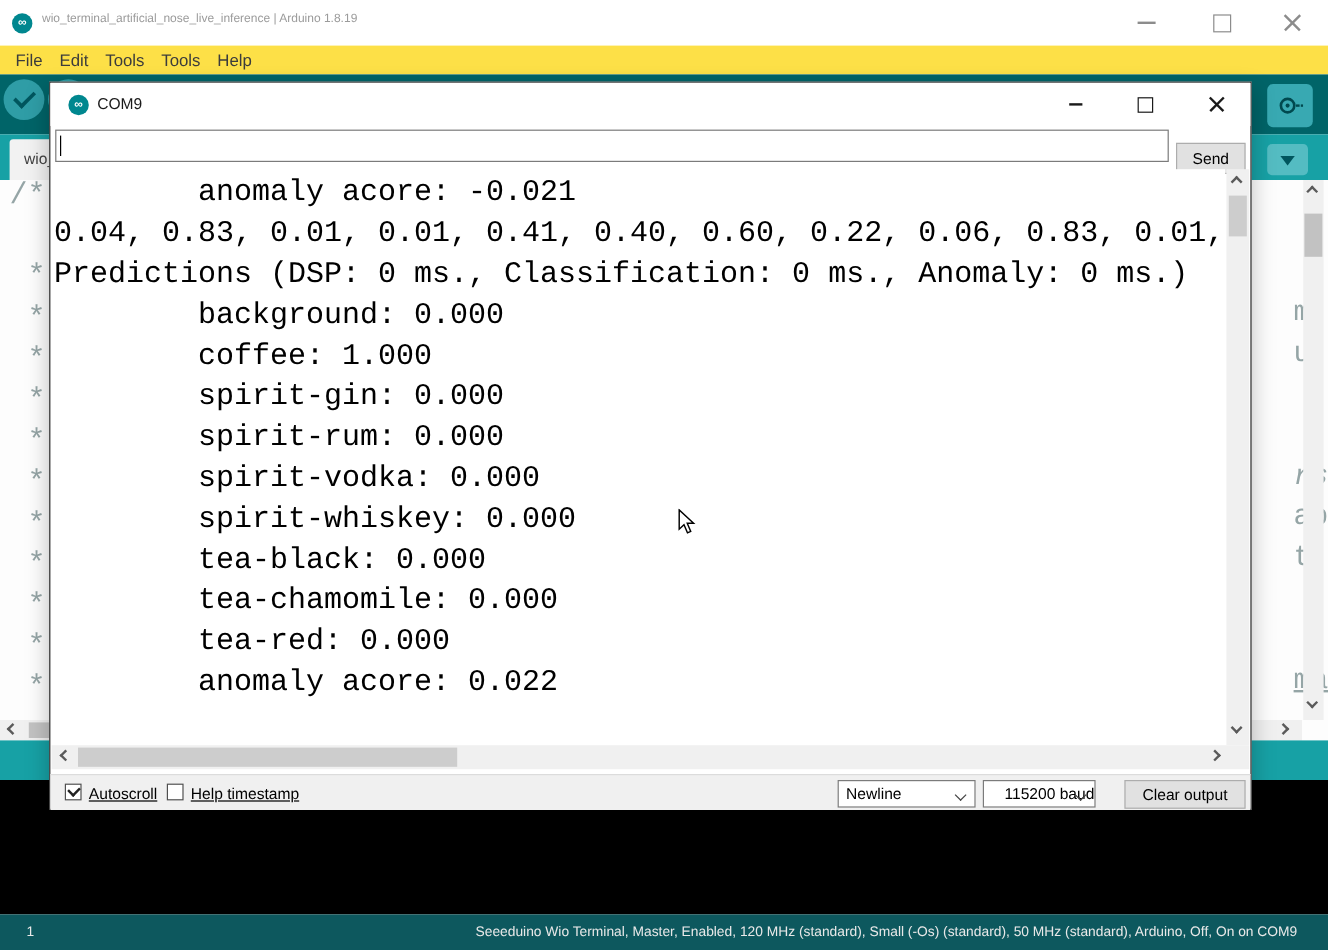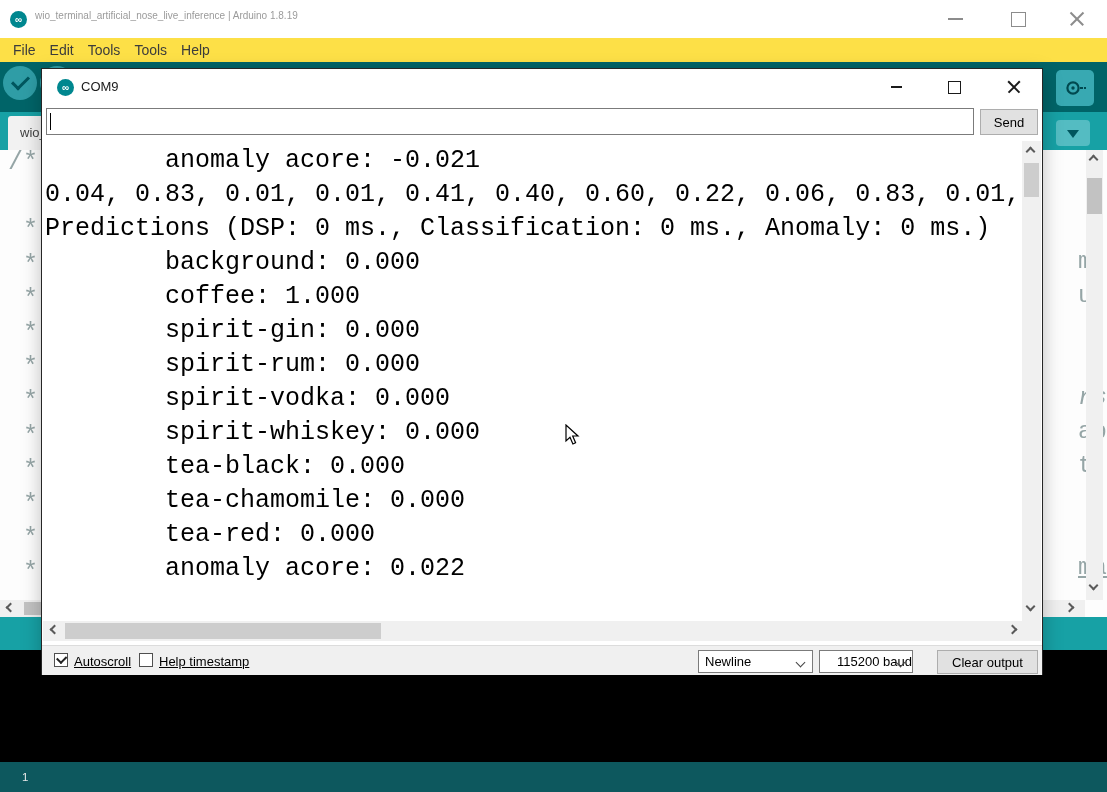--- a/index.html
+++ b/index.html
@@ -60,21 +60,21 @@
     color:#fff;font-size:10px;line-height:17px;text-align:center;font-weight:bold;}
   .sm-title{left:39px;top:10px;font-size:13px;color:#1a1a1a;}
   .sm-btn{width:44px;height:34px;top:1px;display:flex;align-items:center;justify-content:center;}
   .b-min{width:11px;height:1.6px;background:#1a1a1a;}
   .b-max{width:11px;height:11px;border:1.4px solid #1a1a1a;}
   .b-close{position:relative;width:14px;height:14px;}
   .b-close:before,.b-close:after{content:"";position:absolute;left:-1px;top:6px;width:16px;height:1.5px;background:#1a1a1a;}
   .b-close:before{transform:rotate(45deg);} .b-close:after{transform:rotate(-45deg);}
   .sm-input{left:4px;top:39px;width:928px;height:27px;background:#fff;border:1px solid #7b7b7b;}
   .caret{left:3px;top:4px;width:1px;height:17px;background:#000;}
-  .sm-send{left:938px;top:40px;width:58px;height:26px;background:#e1e1e1;border:1px solid #adadad;
+  .sm-send{left:938px;top:50px;width:58px;height:26px;background:#e1e1e1;border:1px solid #adadad;
     font-size:13px;color:#000;display:flex;align-items:center;justify-content:center;}
   .sm-output{left:1px;top:72px;width:978px;height:480px;background:#fff;overflow:hidden;
     font-family:"Liberation Mono", monospace;font-size:25px;line-height:34px;color:#000;
     white-space:pre;padding:3px 0 0 2px;}
   .sm-vscroll{left:980px;top:72px;width:19px;height:480px;background:#f0f0f0;}
   .sm-hscroll{left:1px;top:552px;width:998px;height:20px;background:#f0f0f0;}
   .sm-bottombar{left:0;top:576px;width:1000px;height:30px;background:#f0f0f0;border-top:1px solid #dcdcdc;}
   .cb{width:14px;height:14px;background:#fff;border:1px solid #4f4f4f;top:7px;}
   .cb-check{position:absolute;left:2px;top:1px;width:7px;height:4.5px;
     border-left:2px solid #222;border-bottom:2px solid #222;transform:rotate(-45deg);}
@@ -150,20 +150,21 @@
 <div class="abs hscroll-ide">
   <span class="chev chev-left abs" style="left:7px;top:4px;"></span>
   <div class="abs thumb" style="left:24px;top:2px;width:30px;height:13px;"></div>
   <span class="chev chev-right abs" style="left:1066px;top:4px;"></span>
 </div>
 
 <div class="abs divider-strip"></div>
 <div class="abs console"></div>
 <div class="abs statusbar">
   <span class="status-left">1</span>
+  <span class="status-right">Seeeduino Wio Terminal, Master, Enabled, 120 MHz (standard), Small (-Os) (standard), 50 MHz (standard), Arduino, Off, On on COM9</span>
 </div>
 
 <div class="abs sm-window">
   <div class="abs sm-titlebar">
     <div class="abs sm-logo">∞</div>
     <div class="abs sm-title">COM9</div>
     <div class="abs sm-btn" style="left:832px;">
         <div class="b-min"></div>
       </div>
     <div class="abs sm-btn" style="left:890px;">

